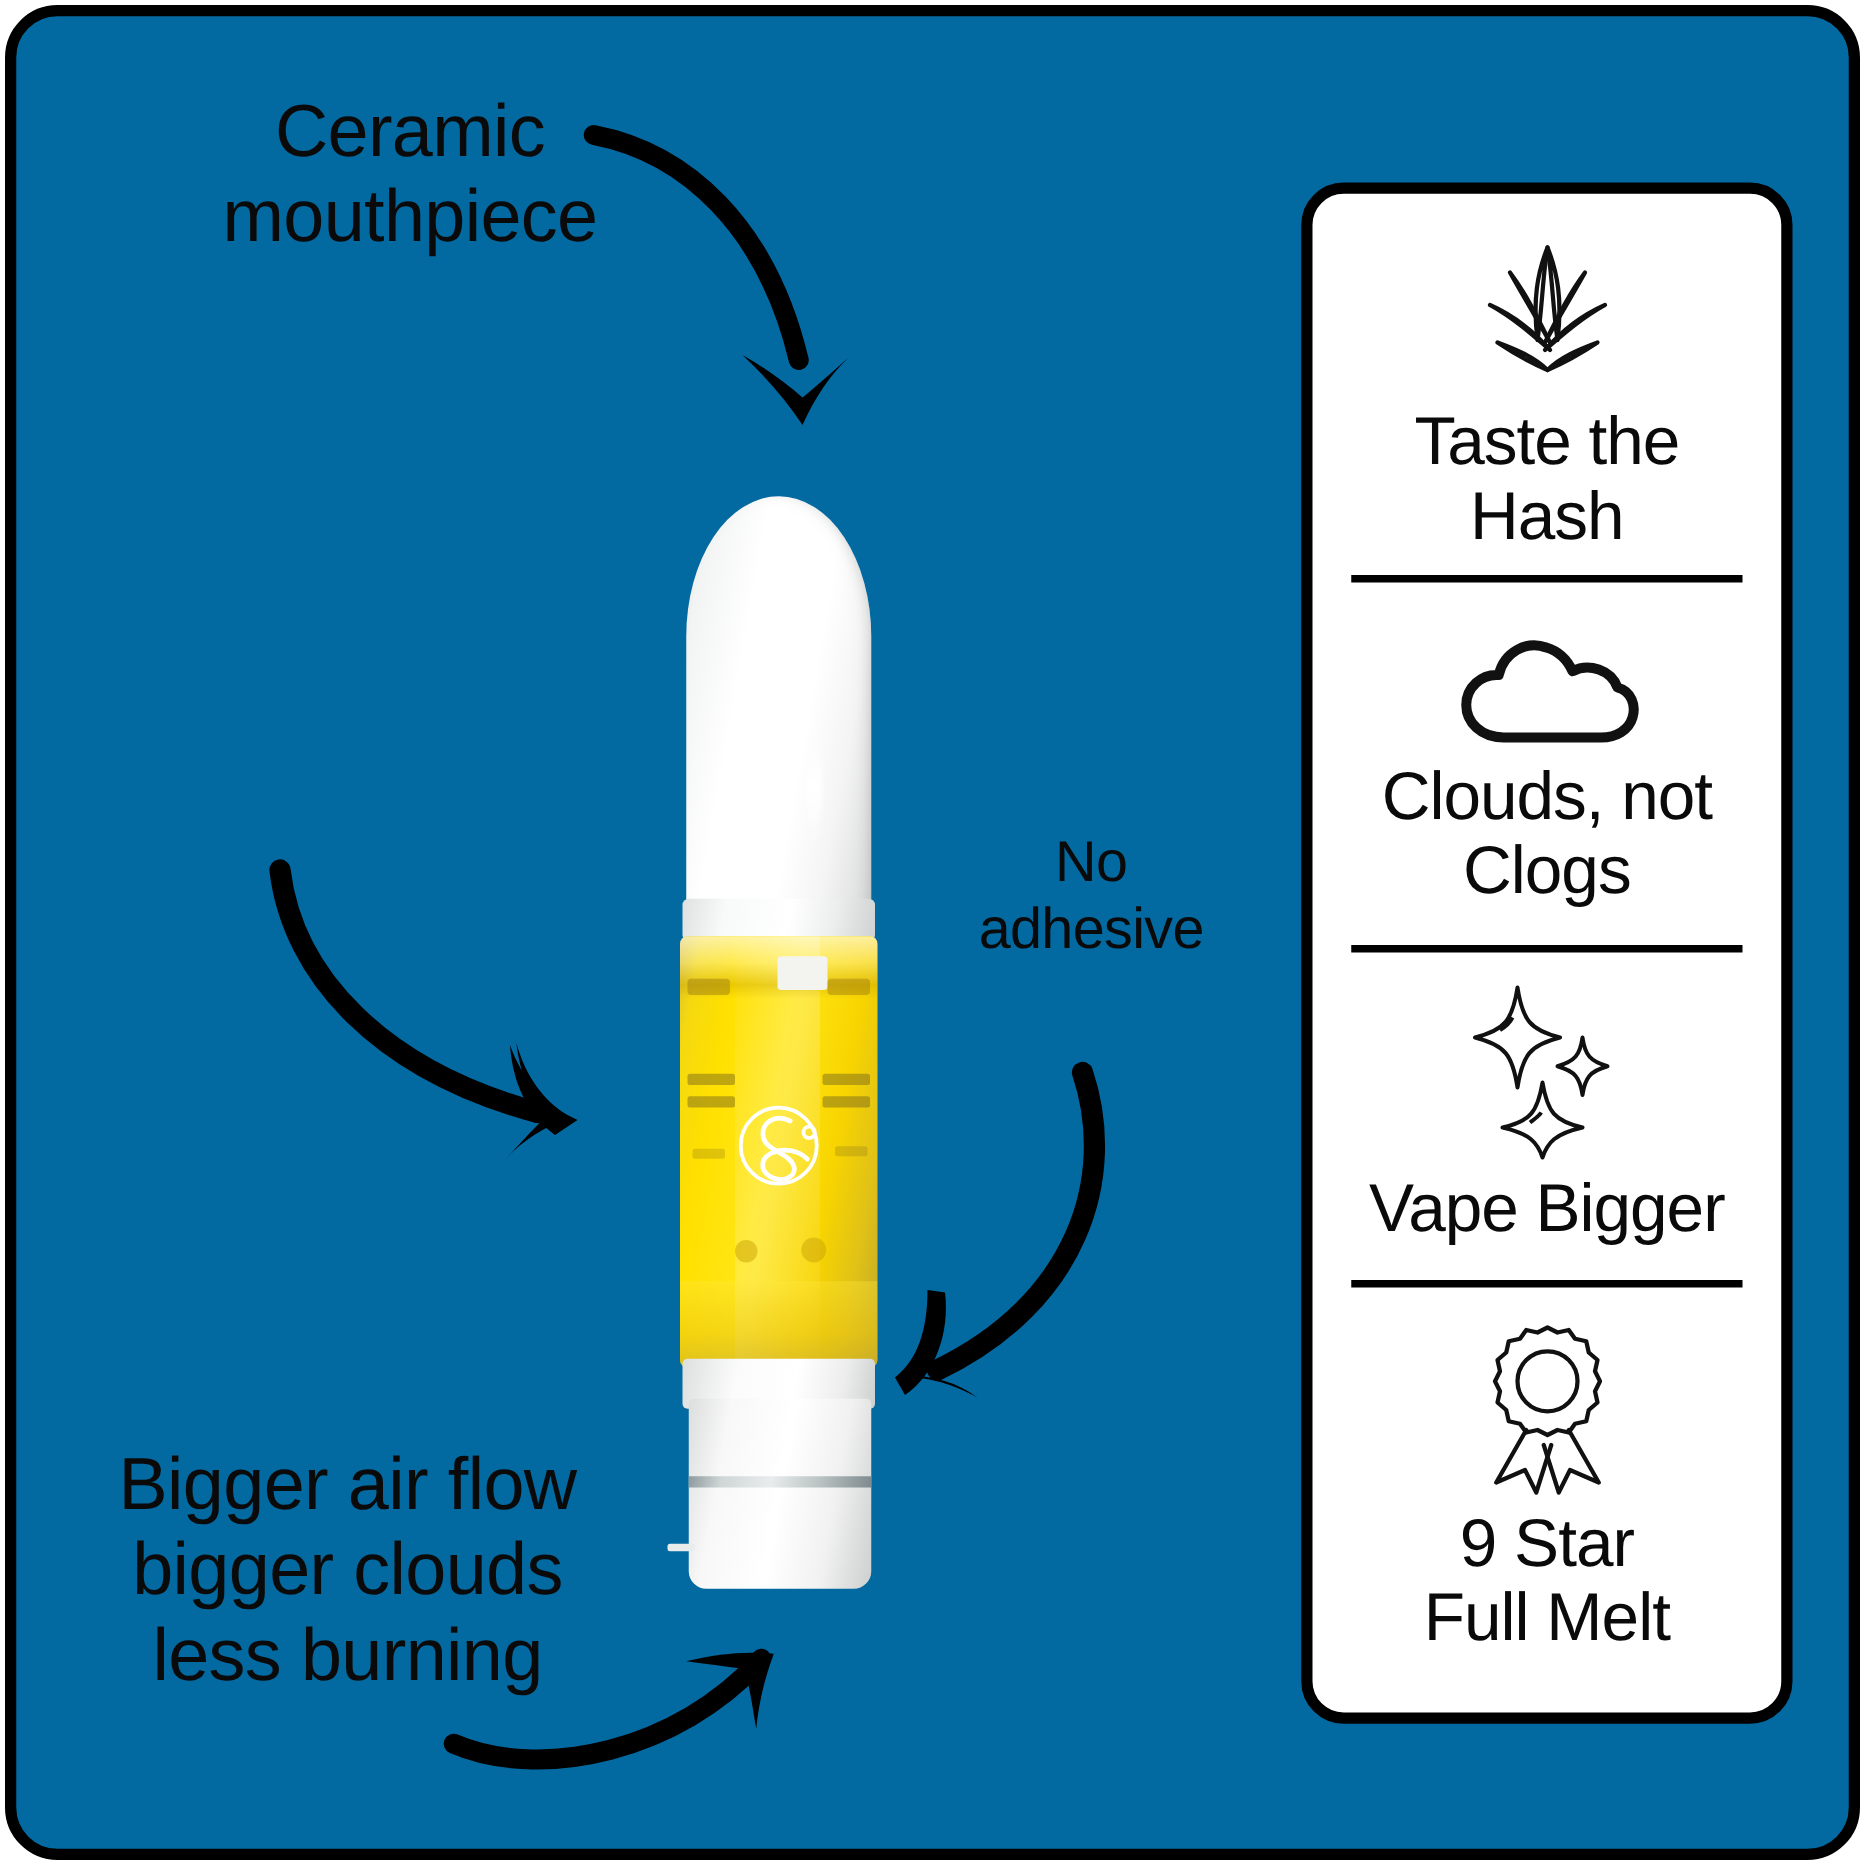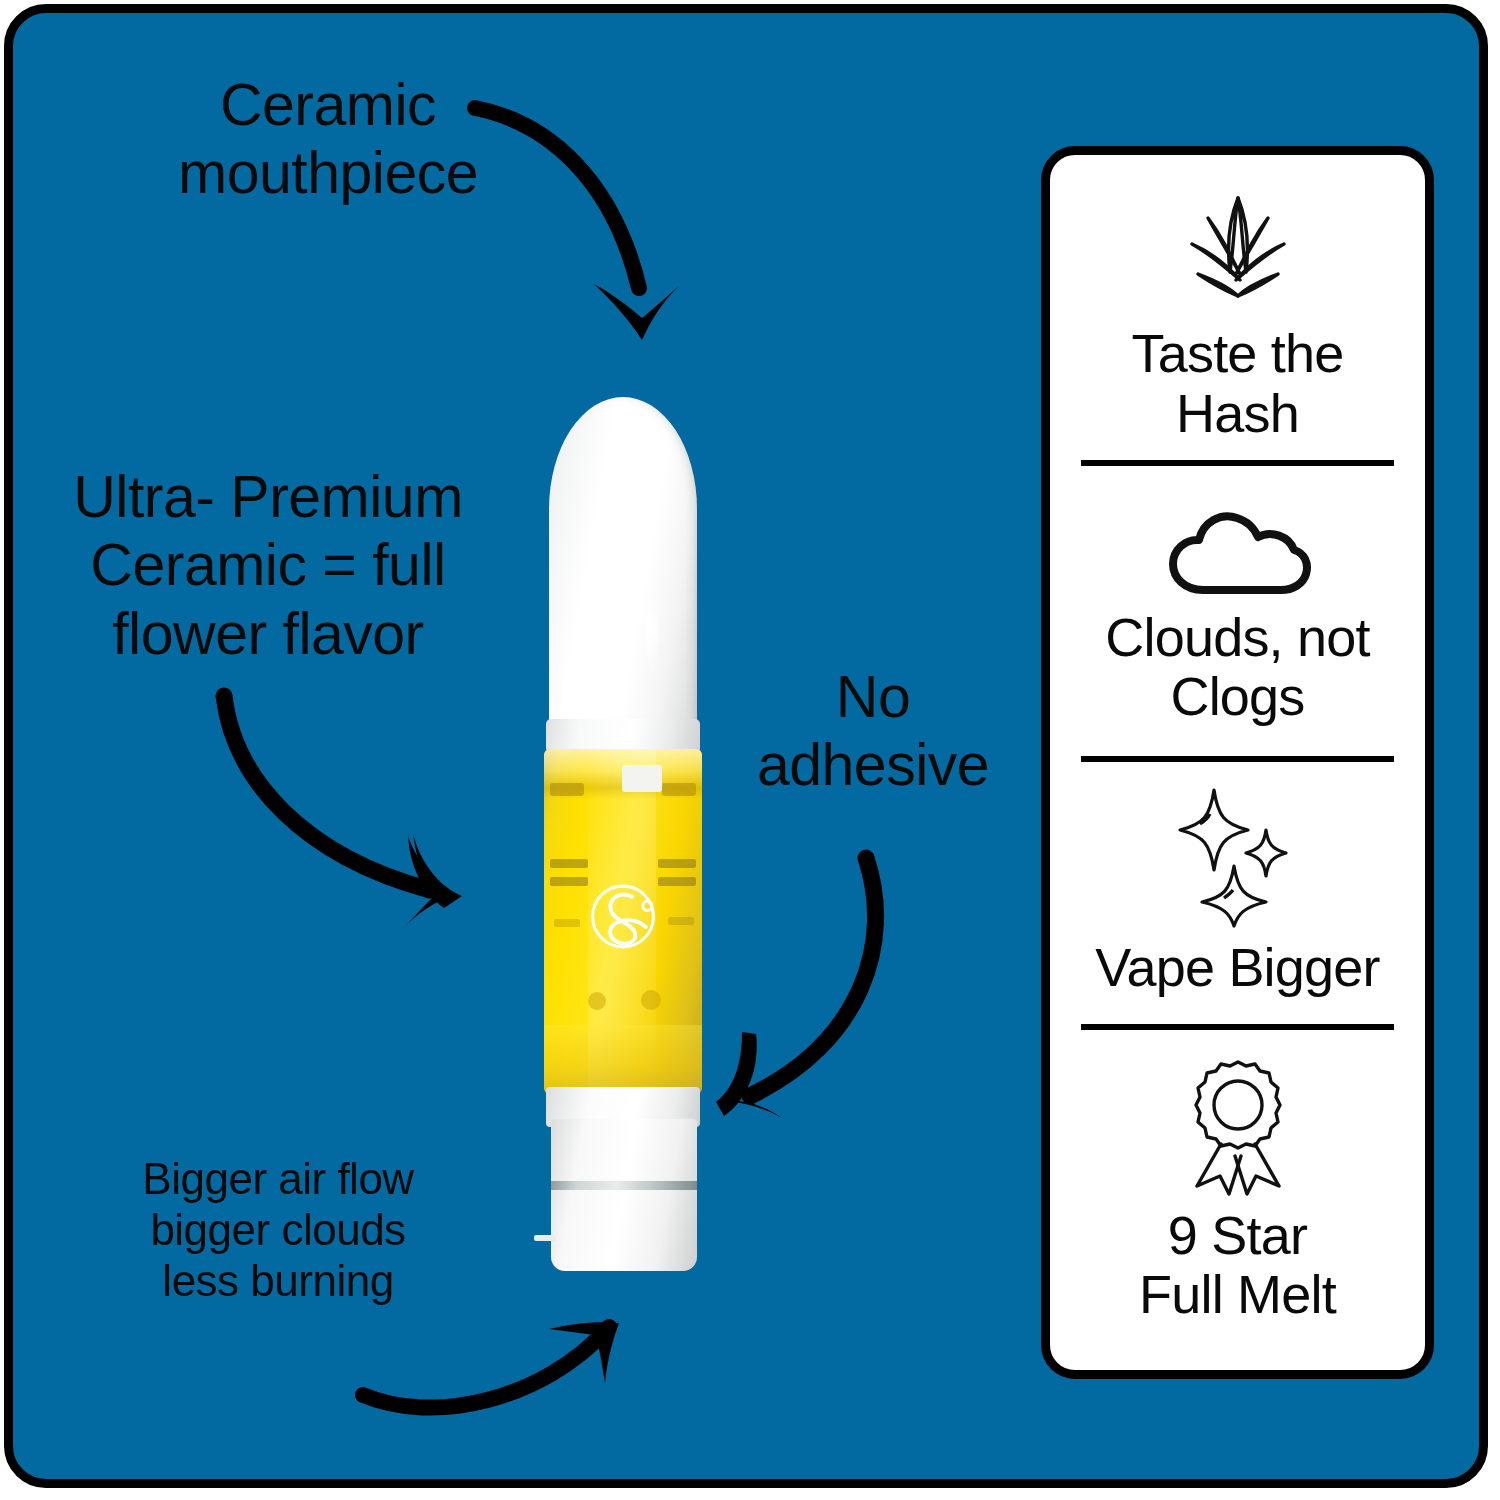--- a/index.html
+++ b/index.html
@@ -56,28 +56,28 @@
     left: 20px;
     top: 450px;
     width: 470px;
     font-size: 59px;
   }
 
   #label-no-adhesive {
     left: 710px;
     top: 650px;
     width: 300px;
-    font-size: 59px;
+    font-size: 46px;
   }
 
   #label-bigger-airflow {
     left: 30px;
     top: 1140px;
     width: 470px;
-    font-size: 44px;
+    font-size: 59px;
   }
 
   
   .arrow-svg {
     position: absolute;
     pointer-events: none;
   }
   #arrow-mouthpiece { left: 440px; top: 75px;  width: 250px; height: 270px; }
   #arrow-ceramic    { left: 195px; top: 655px; width: 290px; height: 260px; }
   #arrow-adhesive   { left: 685px; top: 825px; width: 240px; height: 310px; }
@@ -320,23 +320,20 @@
 </style>
 </head>
 <body>
 
 <div id="stage">
   <div id="frame">
 
     <div class="annot" id="label-ceramic-mouthpiece">Ceramic
 mouthpiece</div>
 
-    <div class="annot" id="label-ultra-premium">Ultra- Premium
-Ceramic = full
-flower flavor</div>
 
     <div class="annot" id="label-no-adhesive">No
 adhesive</div>
 
     <div class="annot" id="label-bigger-airflow">Bigger air flow
 bigger clouds
 less burning</div>
 
     <svg class="arrow-svg" id="arrow-mouthpiece" viewBox="0 0 250 270">
       <path d="M22,20 C95,34 160,92 186,200" fill="none" stroke="#000000" stroke-width="16" stroke-linecap="round"></path>

